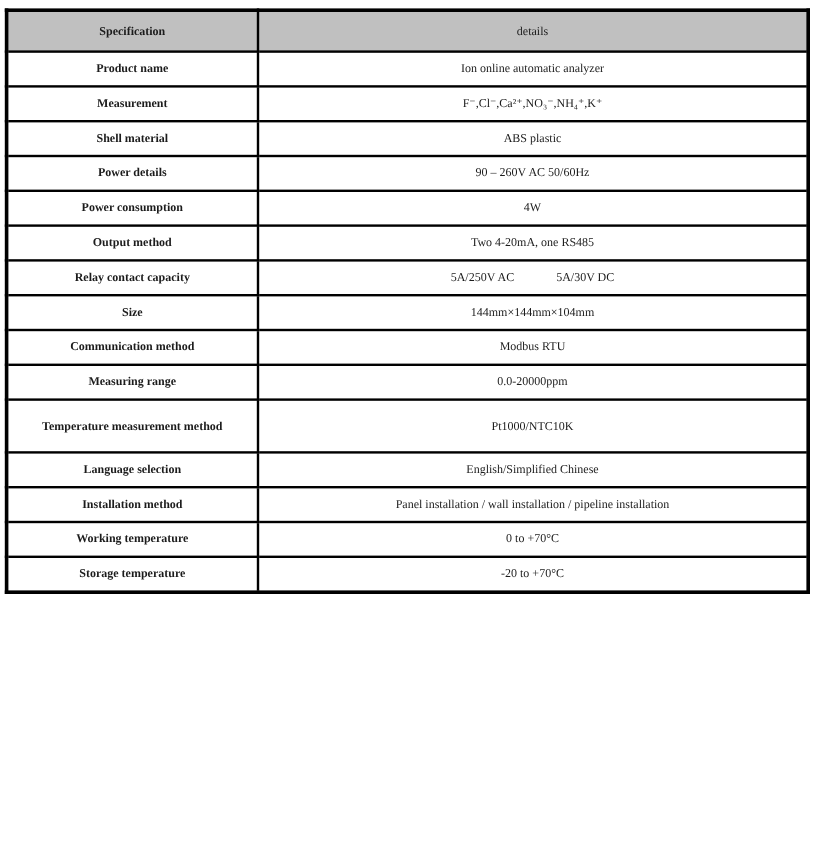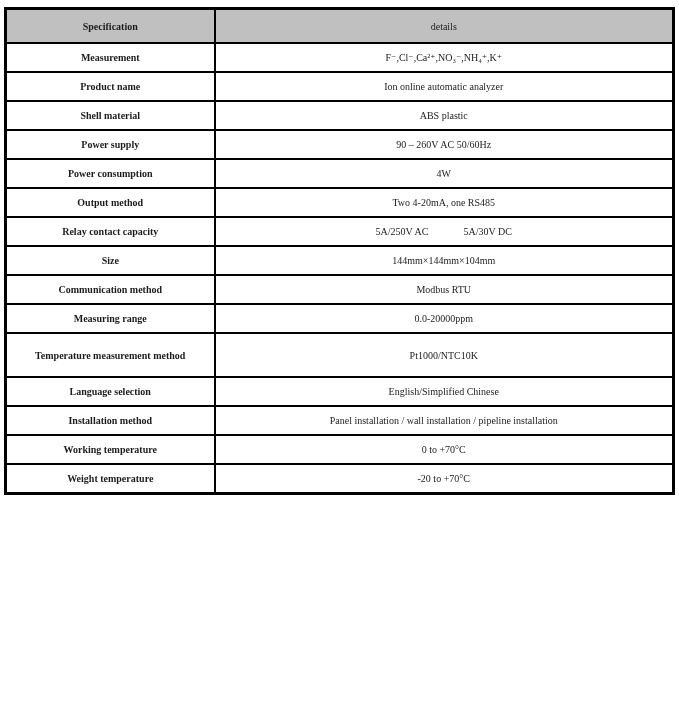--- a/index.html
+++ b/index.html
@@ -66,33 +66,33 @@
     <colgroup>
       <col class="c-label">
       <col class="c-value">
     </colgroup>
     <tbody>
         <tr class="hdr">
       <th class="h-label">Specification</th>
       <th class="h-value">details</th>
     </tr>
     <tr class="row">
+      <td class="cell-label">Product name</td>
+      <td class="cell-value">Ion online automatic analyzer</td>
+    </tr>
+    <tr class="row">
       <td class="cell-label">Measurement</td>
       <td class="cell-value">F⁻,Cl⁻,Ca²⁺,NO₃⁻,NH₄⁺,K⁺</td>
-    </tr>
-    <tr class="row">
-      <td class="cell-label">Product name</td>
-      <td class="cell-value">Ion online automatic analyzer</td>
     </tr>
     <tr class="row">
       <td class="cell-label">Shell material</td>
       <td class="cell-value">ABS plastic</td>
     </tr>
     <tr class="row">
-      <td class="cell-label">Power supply</td>
+      <td class="cell-label">Power details</td>
       <td class="cell-value">90 – 260V AC 50/60Hz</td>
     </tr>
     <tr class="row">
       <td class="cell-label">Power consumption</td>
       <td class="cell-value">4W</td>
     </tr>
     <tr class="row">
       <td class="cell-label">Output method</td>
       <td class="cell-value">Two 4-20mA, one RS485</td>
     </tr>
@@ -122,18 +122,18 @@
     </tr>
     <tr class="row">
       <td class="cell-label">Installation method</td>
       <td class="cell-value">Panel installation / wall installation / pipeline installation</td>
     </tr>
     <tr class="row">
       <td class="cell-label">Working temperature</td>
       <td class="cell-value">0 to +70°C</td>
     </tr>
     <tr class="row">
-      <td class="cell-label">Weight temperature</td>
+      <td class="cell-label">Storage temperature</td>
       <td class="cell-value">-20 to +70°C</td>
     </tr>
   </tbody>
     </table>
 </div>
 
 </body></html>

